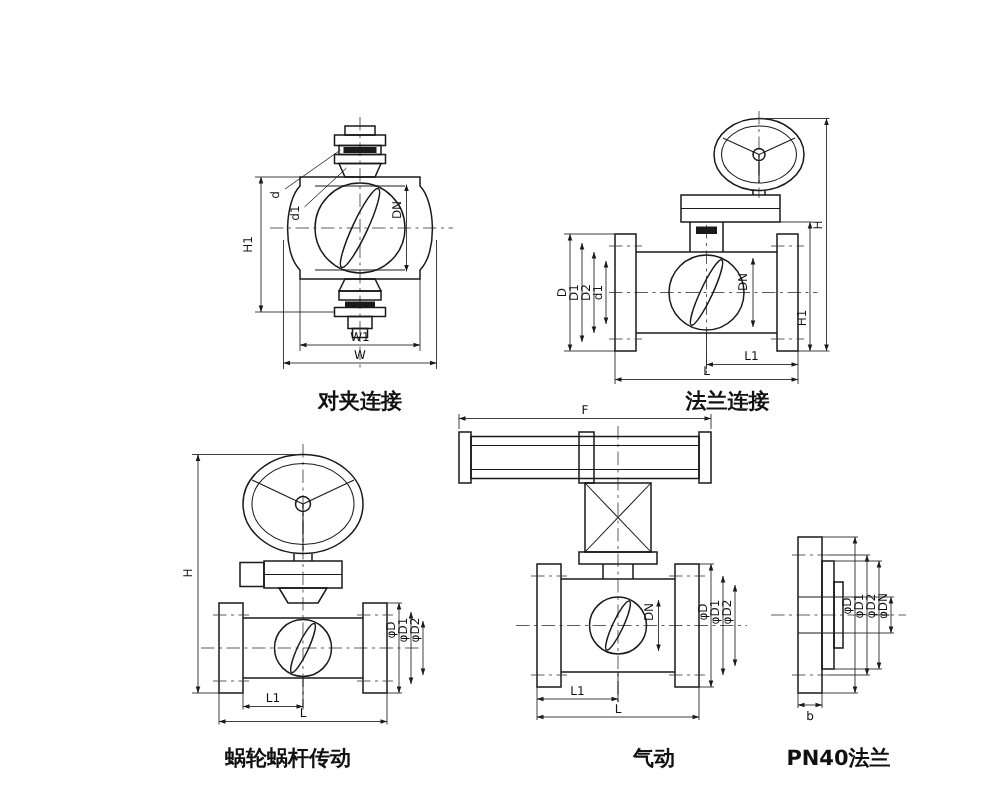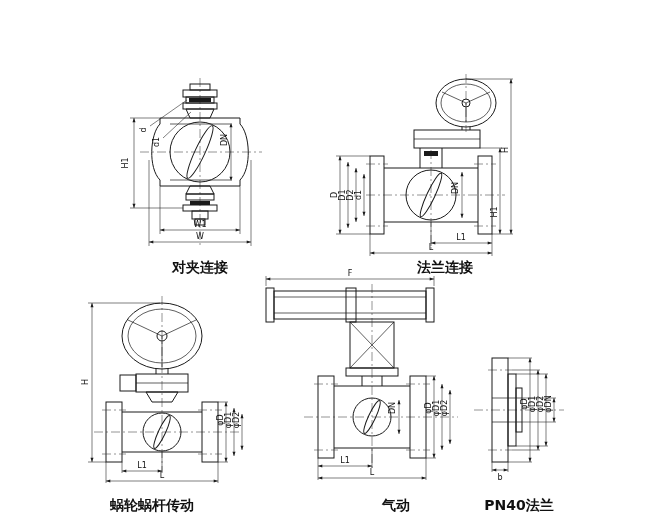--- a/index.html
+++ b/index.html
@@ -1,18 +1,18 @@
 <!DOCTYPE html>
 <html><head>
 <meta charset="utf-8">
 <style>
   html,body { margin:0; padding:0; background:#fff; }
   #canvas {
     position:relative; width:576px; height:528px; background:#ffffff;
-    font-family:"Liberation Sans", sans-serif; overflow:hidden;
+    font-family:"Liberation Sans", sans-serif; overflow:hidden;padding-left:40px;
   }
   svg { display:block; }
   .ln   { fill:none; stroke:#1a1a1a; stroke-width:1; }
   .thin { fill:none; stroke:#1a1a1a; stroke-width:.7; }
   .cl   { fill:none; stroke:#3a3a3a; stroke-width:.55; stroke-dasharray:9 3 2 3; }
   .dim  { fill:none; stroke:#2a2a2a; stroke-width:.6; }
   .fill-dark { fill:#1a1a1a; stroke:none; }
   text { stroke:none; fill:#111; }
   .lbl { font:8px "DejaVu Sans", sans-serif; }
   .cap { font:bold 14px "DejaVu Sans", sans-serif; }

